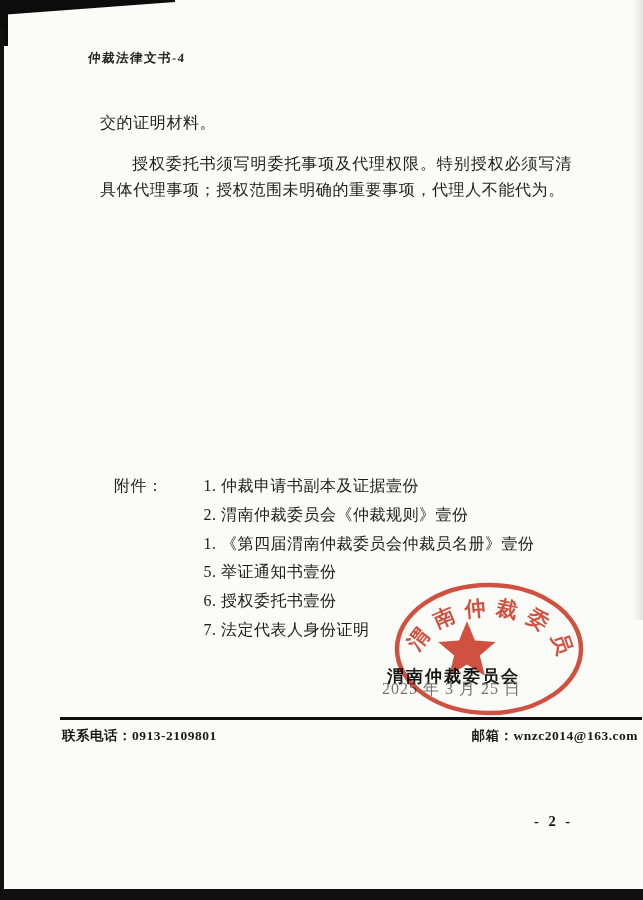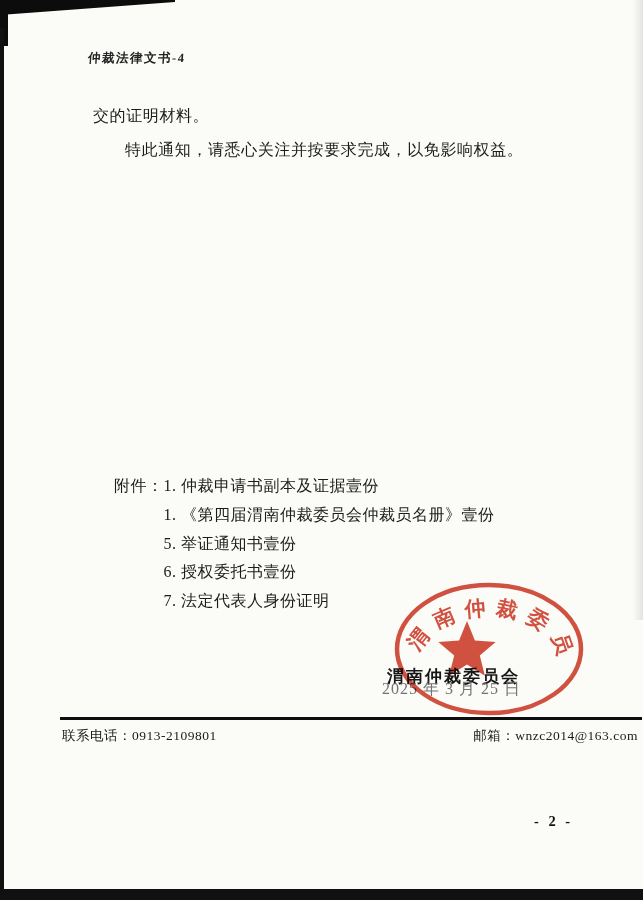--- a/index.html
+++ b/index.html
@@ -25,51 +25,51 @@
   .doc-label{
     position:absolute;left:88px;top:50px;
     font-size:12.5px;font-weight:700;letter-spacing:1.5px;
     color:#222;transform:skewX(-4deg);
   }
   .body-text{
     position:absolute;left:85px;top:95px;width:502px;
     font-size:16px;line-height:26.2px;letter-spacing:0.6px;
     text-align:justify;text-justify:inter-character;
   }
-  .body-text p{margin:8px;}
+  .body-text p{margin:15px;}
   .body-text p.ind{text-indent:2em;}
   .body-text p.gap{margin-top:5px;}
 
   .attachments{
     position:absolute;left:114px;top:472px;width:440px;
     font-size:16px;line-height:28.8px;letter-spacing:0.5px;
     display:flex;align-items:flex-start;
   }
   .att-label{flex:0 0 auto;white-space:nowrap;}
-  .att-items{flex:1 1 auto;}
+  .att-items{flex:1 1 auto;margin-left:40px;}
 
   .sig-org{
     position:absolute;left:387px;top:665px;
     font-size:17px;font-weight:600;letter-spacing:2px;color:#161616;
   }
   .sig-date{
     position:absolute;left:382px;top:679px;
     font-size:16px;font-weight:500;letter-spacing:1px;color:#737373;
   }
   .stamp{
     position:absolute;left:390px;top:579px;width:198px;height:142px;
     mix-blend-mode:multiply;opacity:0.88;
     pointer-events:none;
   }
   .rule{
     position:absolute;left:60px;top:717px;width:582px;height:3px;background:#0e0e0e;
   }
   .footer{
     position:absolute;left:62px;top:724px;width:576px;
-    font-size:13.5px;font-weight:400;letter-spacing:0.5px;color:#1a1a1a;
+    font-size:13.5px;font-weight:700;letter-spacing:0.5px;color:#1a1a1a;
   }
   .f-row{display:flex;justify-content:space-between;height:24px;align-items:center;}
   .page-number{
     position:absolute;left:534px;top:813px;
     font-size:14.5px;font-weight:700;letter-spacing:3px;color:#111;
   }
 </style>
 </head>
 <body>
 
@@ -77,27 +77,28 @@
 
   <div class="art-top-wedge"></div>
   <div class="art-corner"></div>
   <div class="art-left-strip"></div>
   <div class="art-right-shade"></div>
 
   <div class="doc-label">仲裁法律文书-4</div>
 
   <div class="body-text">
     <p>交的证明材料。</p>
-    <p class="ind gap">特此通知，请悉心关注并按要求完成，以免影响权益。</p>
+    <p class="ind">授权委托书须写明委托事项及代理权限。特别授权必须写清具体代理事项；授权范围未明确的重要事项，代理人不能代为。</p>
   </div>
 
   <div class="attachments">
     <span class="att-label">附件：</span>
     <div class="att-items">
       <div>1. 仲裁申请书副本及证据壹份</div>
+      <div>2. 渭南仲裁委员会《仲裁规则》壹份</div>
       <div>1. 《第四届渭南仲裁委员会仲裁员名册》壹份</div>
       <div>5. 举证通知书壹份</div>
       <div>6. 授权委托书壹份</div>
       <div>7. 法定代表人身份证明</div>
     </div>
   </div>
 
   <div class="sig-org">渭南仲裁委员会</div>
   <div class="sig-date">2025 年 3 月 25 日</div>
 

